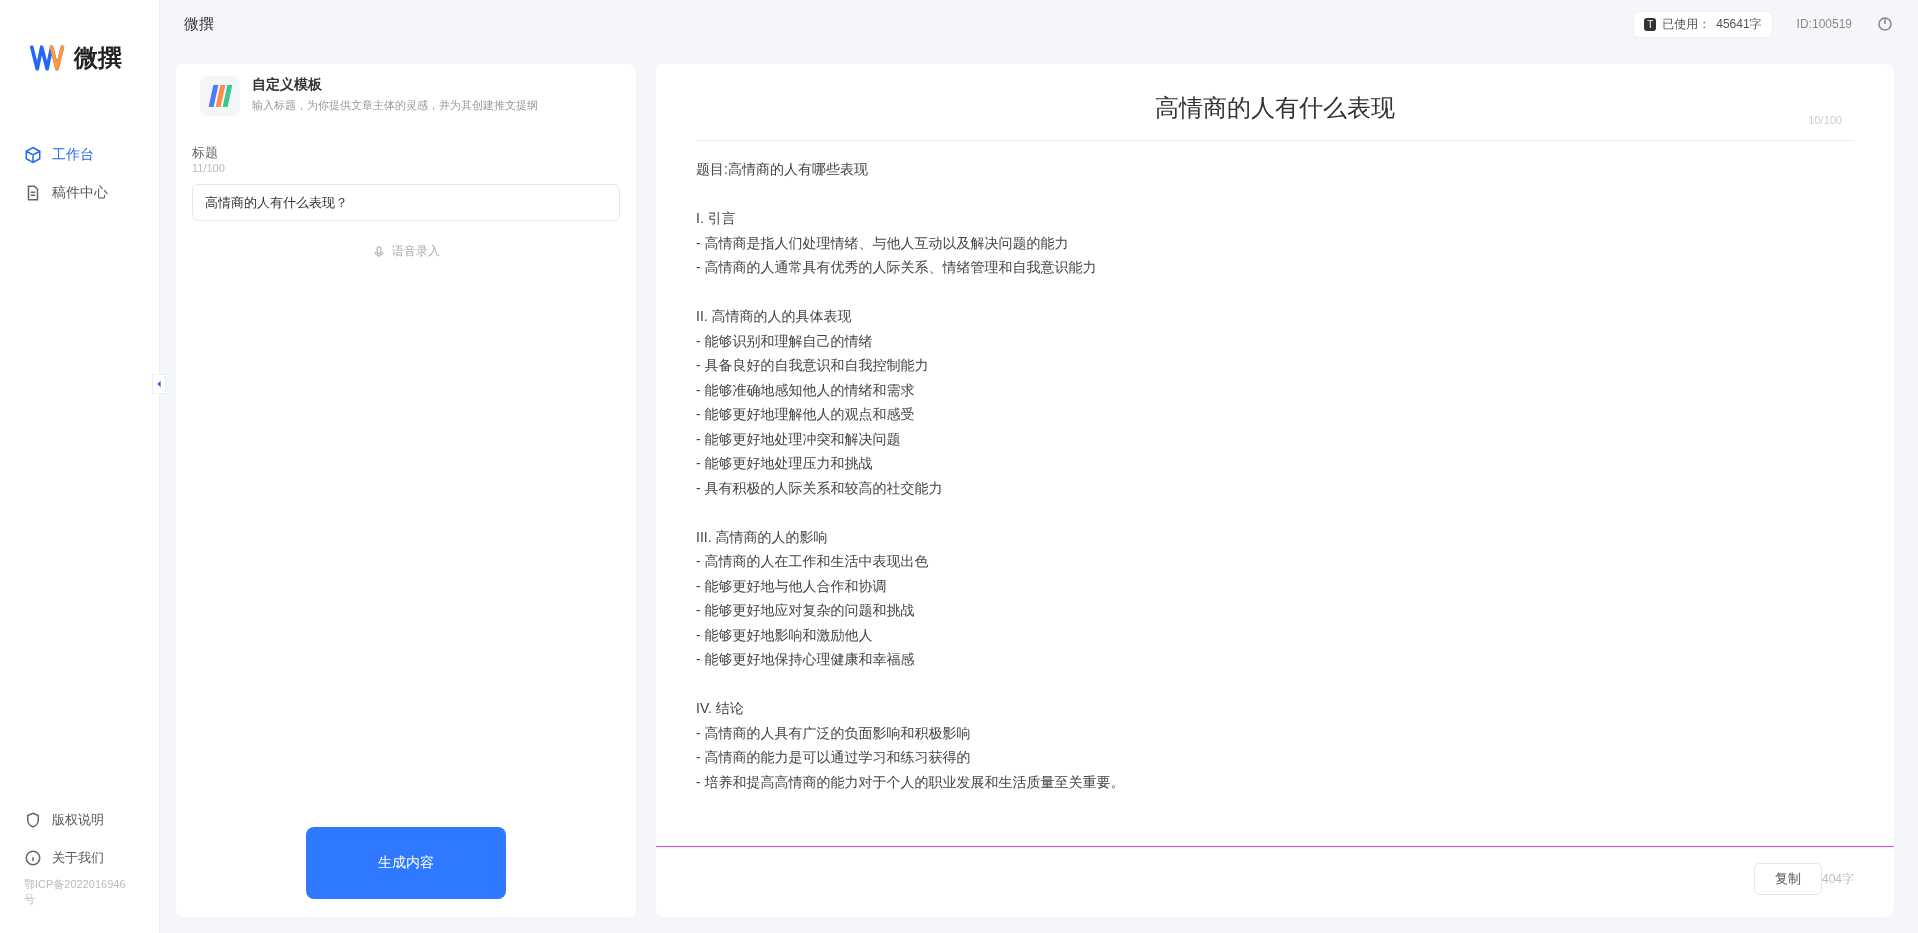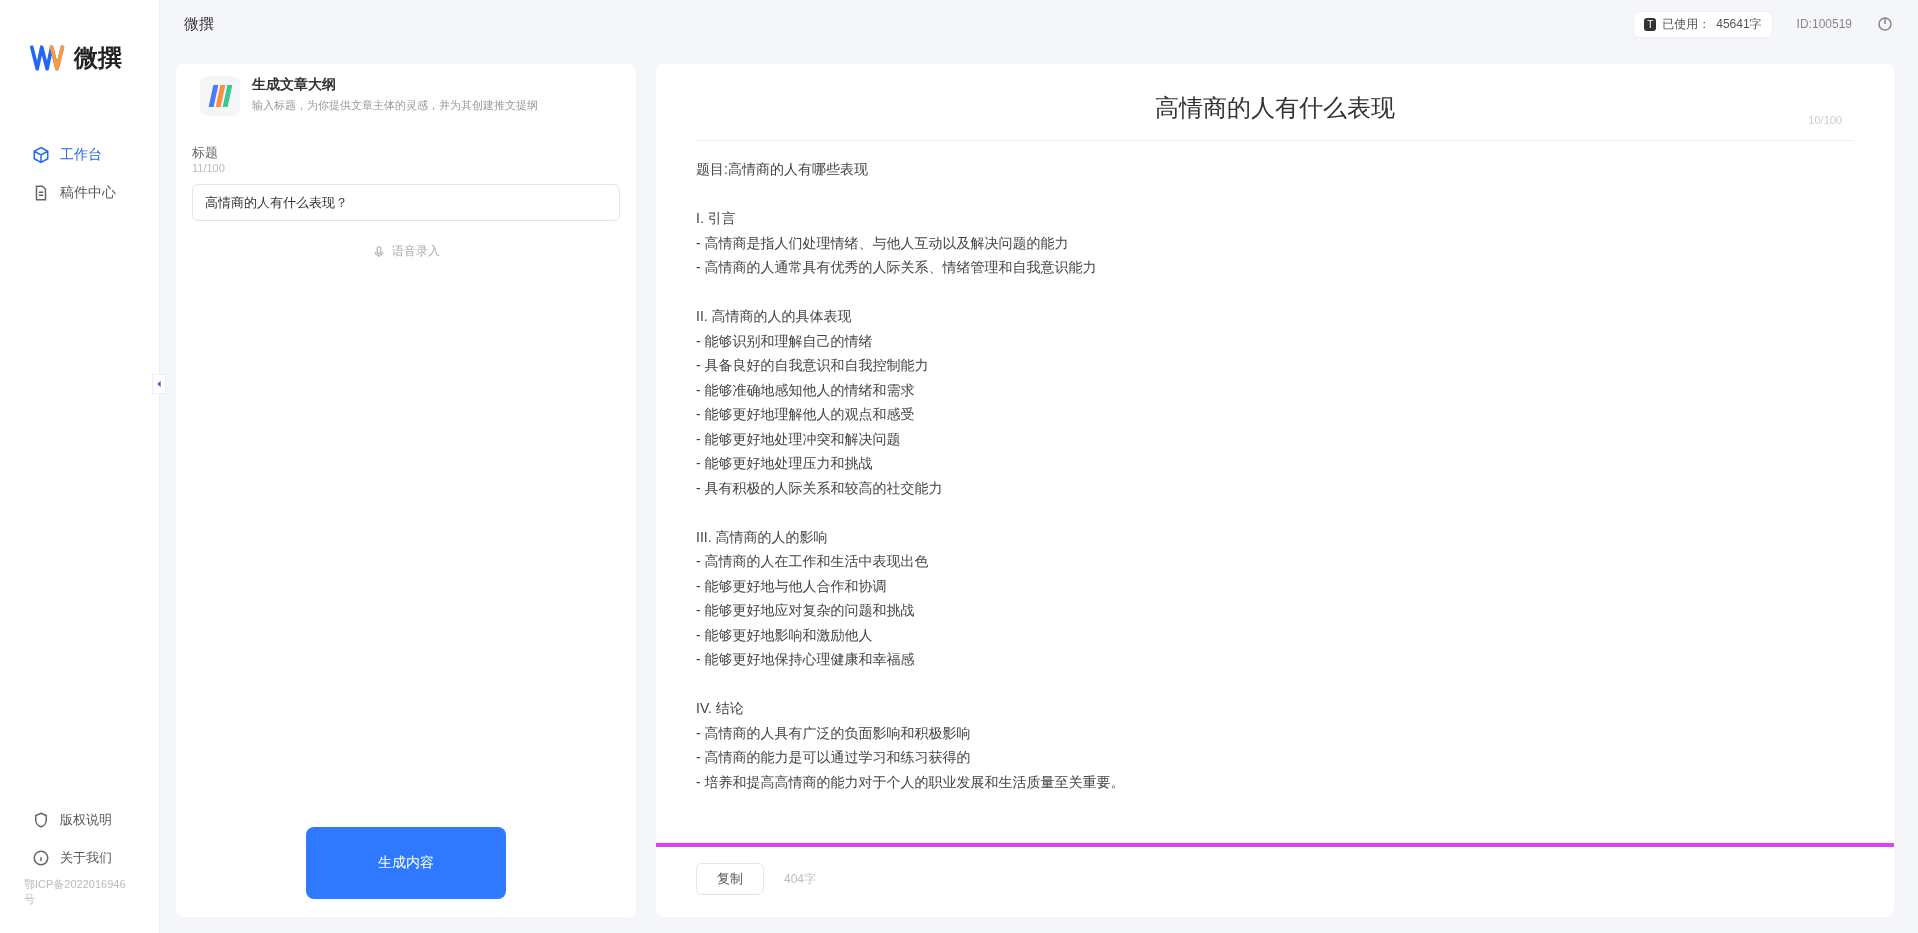--- a/index.html
+++ b/index.html
@@ -35,21 +35,21 @@
       color: #222;
     }
     .nav-items {
       flex: 1;
       padding: 30px 0;
     }
     .nav-item {
       display: flex;
       align-items: center;
       gap: 10px;
-      padding: 10px 32px;
+      padding: 10px 24px;
       font-size: 14px;
       color: #555;
       cursor: pointer;
     }
     .nav-item.active { color: #2468f2; }
     .nav-item .icon { width: 18px; height: 18px; display: inline-flex; }
     .bottom-nav { padding-bottom: 18px; }
     .bottom-nav .nav-item { font-size: 13px; }
     .icp { font-size: 11px; color: #bbb; padding: 0 24px 8px; }
     .main {
@@ -161,22 +161,22 @@
       text-align: center; padding: 28px 40px 12px; position: relative;
     }
     .output-title { font-size: 24px; color: #333; font-family: SimSun, serif; }
     .out-count { position: absolute; right: 52px; bottom: 10px; font-size: 11px; color: #ccc; }
     .divider { height: 1px; background: #eee; margin: 4px 40px 0; }
     .output-body {
       flex: 1; padding: 16px 40px; font-size: 14px; color: #444; line-height: 1.75;
       white-space: pre-line; font-family: "Microsoft YaHei", sans-serif; overflow-y: auto;
     }
     .output-footer {
-      padding: 16px 40px 22px; display: flex; justify-content: flex-start; align-items: center; gap: 20px;
-      border-top: 4px solid #d946ef;
+      padding: 16px 40px 22px; display: flex; justify-content: flex-end; align-items: center; 
+      border-top: 1px solid #d946ef;
     }
     .copy-btn {
       padding: 6px 20px; border: 1px solid #e3e5ea; background: #fff; border-radius: 6px;
       font-size: 13px; color: #555; cursor: pointer;
     }
     .word-count { font-size: 12px; color: #bbb; }
   </style>
 </head>
 <body>
 
@@ -259,21 +259,21 @@
 
   <div class="content">
     <div class="panel left-panel">
       <div class="template-card">
         <div class="template-icon">
           <div style="background:#4a7cff"></div>
             <div style="background:#ff8c42"></div>
             <div style="background:#3cc98e"></div>
         </div>
         <div>
-          <div class="template-title">生成文章大纲</div>
+          <div class="template-title">自定义模板</div>
           <div class="template-desc">输入标题，为你提供文章主体的灵感，并为其创建推文提纲</div>
         </div>
       </div>
       <div class="form-area">
         <div class="field-row">
           <span class="field-label">标题</span>
           <span class="field-count">11/100</span>
         </div>
         <input class="title-input" value="高情商的人有什么表现？" style="">
         <div class="voice-row">

